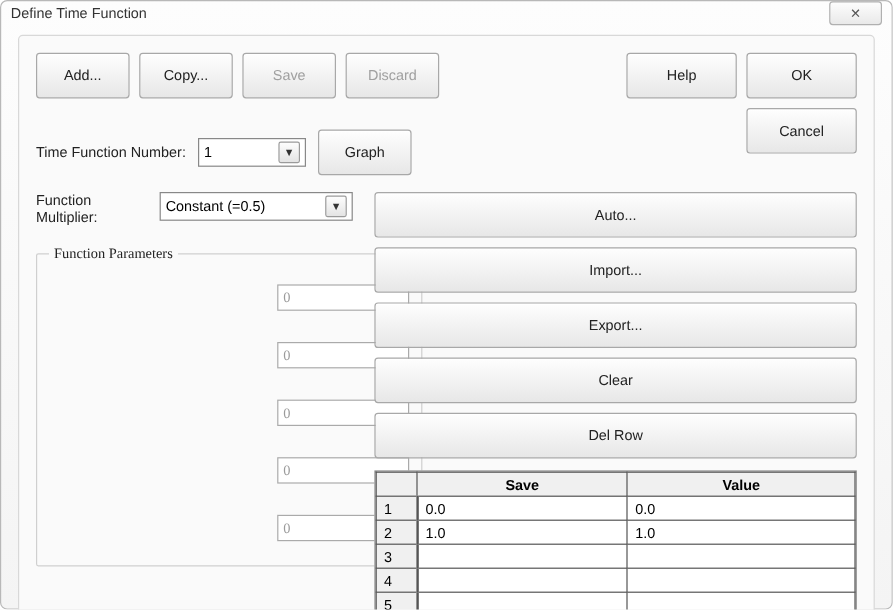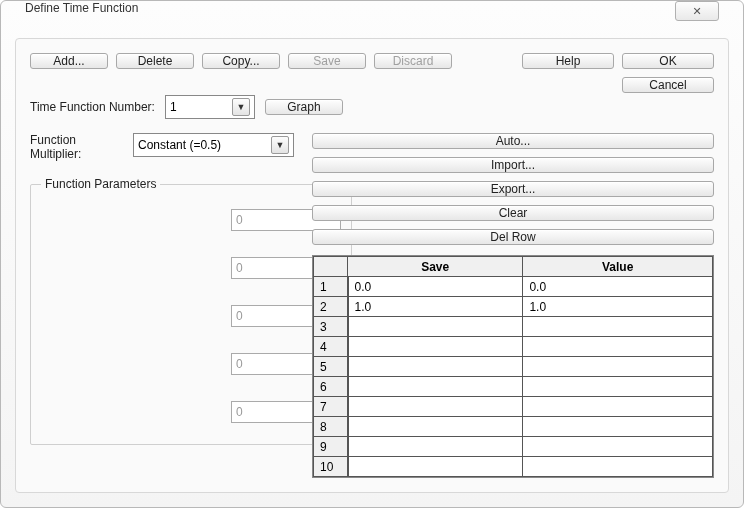--- a/index.html
+++ b/index.html
@@ -8,21 +8,21 @@
   width: 744px; height: 508px;
   background: linear-gradient(#fdfdfd, #f4f4f4);
   border: 1px solid #b8b8b8;
   border-radius: 6px;
   box-shadow: 0 2px 6px rgba(0,0,0,0.15) inset 0 0 0 1px #fff;
   position: relative;
   display: flex; flex-direction: column;
 }
 .titlebar {
   height: 30px;
-  display: flex; padding: 0 24px;
+  display: flex; align-items: center; padding: 0 8px;
   color: #333;
 }
 .titlebar .title { flex: 1; font-size: 12px; }
 .close-btn {
   width: 44px; height: 20px;
   border: 1px solid #b0b0b0; border-radius: 3px;
   background: linear-gradient(#fdfdfd,#e9e9e9);
   display: flex; align-items: center; justify-content: center;
   color: #555; font-size: 11px;
   cursor: default;
@@ -33,21 +33,21 @@
 }
 .inner-frame {
   border: 1px solid #d8d8d8;
   border-radius: 4px;
   height: 100%;
   background: #fafafa;
   padding: 14px;
   position: relative;
 }
 .btn {
-  min-width: 78px; height: 16px;
+  min-width: 78px; height: 38px;
   border: 1px solid #a8a8a8; border-radius: 3px;
   background: linear-gradient(#fefefe,#e7e7e7);
   box-shadow: inset 0 1px 0 #fff;
   font: inherit; color: #222; cursor: default;
   padding: 0 8px;
 }
 .btn.disabled { color: #a0a0a0; }
 .row { display: flex; gap: 8px; align-items: flex-start; }
 .toolbar { display: flex; gap: 8px; }
 .right-buttons { position: absolute; right: 14px; top: 14px; display: flex; gap: 8px; flex-direction: column; align-items: flex-end; }
@@ -69,20 +69,21 @@
 
 .columns { display: flex; gap: 18px; margin-top: 14px; }
 .col-left { width: 264px; }
 .col-right { flex: 1; }
 
 fieldset.params {
   border: 1px solid #cfcfcf; border-radius: 2px;
   padding: 18px 10px 10px 10px;
   margin-top: 16px;
   height: 268px;
+  font-family: Liberation Serif, serif;
 }
 fieldset.params legend { font-size: 12px; color: #222; padding: 0 4px; }
 .param-input {
   display: block; width: 110px; height: 22px;
   border: 1px solid #aaa; background: #fff;
   color: #9a9a9a; padding: 0 4px; font: inherit;
   margin-left: 190px; margin-bottom: 26px;
 }
 
 .table-buttons { display: flex; gap: 8px; flex-wrap: wrap; flex-direction: column; }
@@ -106,21 +107,20 @@
     <span class="title">Define Time Function</span>
     <div class="close-btn">
       <span>✕</span>
     </div>
   </div>
   <div class="body">
     <div class="inner-frame">
 
       <div class="toolbar">
         <button class="btn">Add...</button>
-        <button class="btn">Delete</button>
         <button class="btn">Copy...</button>
         <button class="btn disabled">Save</button>
         <button class="btn disabled">Discard</button>
       </div>
 
       <div class="right-buttons">
         <div class="row">
           <button class="btn" style="min-width:92px">Help</button>
           <button class="btn" style="min-width:92px">OK</button>
         </div>

